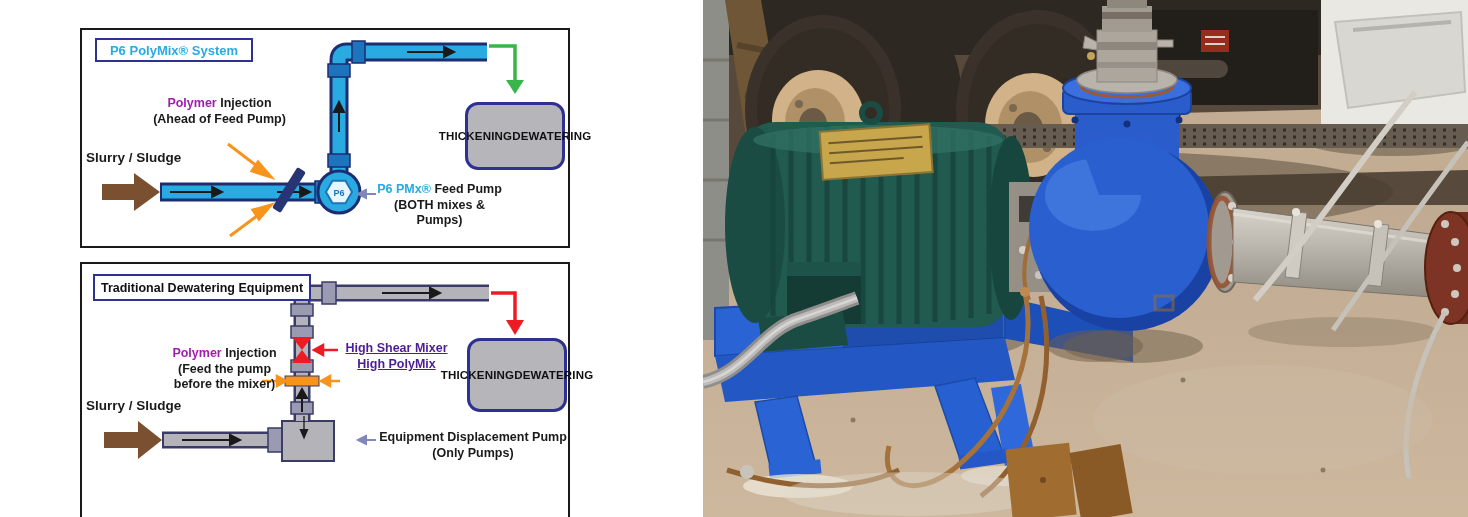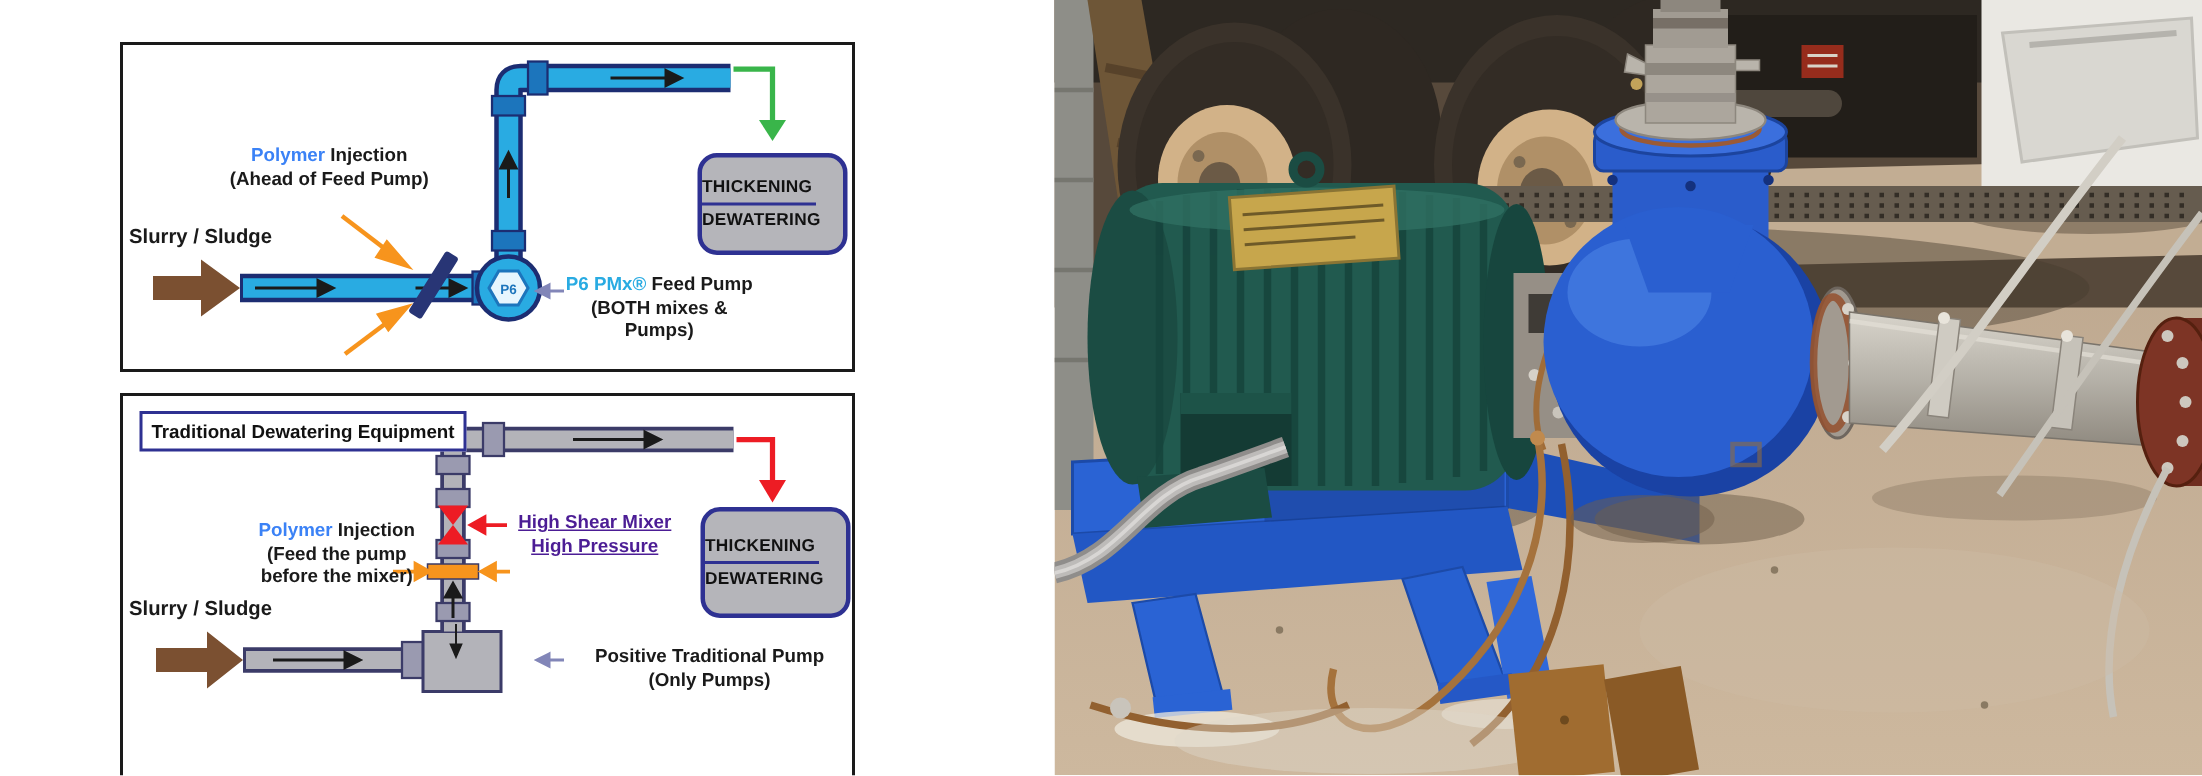--- a/index.html
+++ b/index.html
@@ -7,24 +7,24 @@
          font-family:"Liberation Sans",sans-serif;}
   .panel{position:absolute;left:80px;width:490px;border:2px solid #1a1a1a;background:#ffffff;box-sizing:border-box;}
   #panel-polymix{top:28px;height:220px;}
   #panel-traditional{top:262px;height:267px;padding-left:39px;}
   .panel svg{position:absolute;left:0;top:0;}
   .lbl{position:absolute;font-weight:700;color:#1a1a1a;line-height:1.25;white-space:nowrap;}
   .ctr{text-align:center;}
   .titlebox{position:absolute;box-sizing:border-box;border:2px solid #2E3192;background:#ffffff;
             display:flex;align-items:center;justify-content:center;font-weight:700;}
   .destbox{position:absolute;box-sizing:border-box;border:3px solid #2E3192;background:#b5b5ba;border-radius:13px;
-           display:flex;flex-direction:column;align-items:flex-start;justify-content:center;}
+           display:flex;flex-direction:row;align-items:center;justify-content:center;}
   .destbox .dline{font-weight:700;font-size:11.5px;color:#111;letter-spacing:.2px;}
   .destbox .rule{width:76px;height:2px;background:#2E3192;margin:4px 0;}
-  .orange{color:#3b82f6;}
+  .orange{color:#a21caf;}
   .cyan{color:#29ABE2;}
   .green{color:#39B54A;}
   .red{color:#4c1d95;text-decoration:underline;}
   #photo{position:absolute;left:703px;top:0;width:765px;height:517px;}
 </style>
 </head>
 <body>
 
 <div id="stage">
 
@@ -79,20 +79,23 @@
         <circle cx="257" cy="162" r="21" fill="#29ABE2" stroke="#1c2d72" stroke-width="3"></circle>
         <polygon points="270,162 263.5,173.3 250.5,173.3 244,162 250.5,150.7 263.5,150.7" fill="#e6f6fe" stroke="#1C75BC" stroke-width="2"></polygon>
         <text x="257" y="166" font-size="9" font-weight="bold" fill="#1C75BC" text-anchor="middle">P6</text>
       </g>
 
       <g stroke="#8286b8" stroke-width="2" fill="#8286b8">
         <line x1="294" y1="164" x2="283" y2="164"></line>
           <path d="M284 160 L276 164 L284 168 Z"></path>
       </g>
     </svg>
+    <div class="titlebox" style="left:13px;top:8px;width:158px;height:24px;font-size:13px;">
+      <span class="cyan">P6 PolyMix® System</span>
+    </div>
     <div class="lbl" style="left:4px;top:120px;font-size:13.5px;">Slurry / Sludge</div>
     <div class="lbl ctr" style="left:55px;top:66px;width:165px;font-size:12.5px;">
       <div><span class="orange">Polymer</span><span> Injection</span></div>
       <div>(Ahead of Feed Pump)</div>
     </div>
     <div class="destbox" style="left:383px;top:72px;width:100px;height:68px;">
       <div class="dline">THICKENING</div>
       <div class="rule"></div>
       <div class="dline">DEWATERING</div>
     </div>
@@ -172,30 +175,30 @@
     <div class="titlebox" style="left:11px;top:10px;width:218px;height:27px;font-size:12.5px;color:#111;">
       <span>Traditional Dewatering Equipment</span>
     </div>
     <div class="lbl ctr" style="left:60px;top:82px;width:165px;font-size:12.5px;">
       <div><span class="orange">Polymer</span><span> Injection</span></div>
       <div>(Feed the pump</div>
       <div>before the mixer)</div>
     </div>
     <div class="lbl ctr red" style="left:252px;top:77px;width:125px;font-size:12.5px;">
       <div>High Shear Mixer</div>
-      <div>High Pressure</div>
+      <div>High PolyMix</div>
     </div>
     <div class="lbl" style="left:4px;top:134px;font-size:13.5px;">Slurry / Sludge</div>
     <div class="destbox" style="left:385px;top:74px;width:100px;height:74px;">
       <div class="dline">THICKENING</div>
       <div class="rule"></div>
       <div class="dline">DEWATERING</div>
     </div>
     <div class="lbl ctr" style="left:296px;top:166px;width:190px;font-size:12.5px;">
-      <div>Positive Traditional Pump</div>
+      <div>Equipment Displacement Pump</div>
       <div>(Only Pumps)</div>
     </div>
   </div>
 
   <svg id="photo" viewBox="0 0 765 517">
     <defs>
       <linearGradient id="floorGrad" x1="0" y1="0" x2="0" y2="1">
         <stop offset="0" stop-color="#b7a189"></stop>
           <stop offset="1" stop-color="#cdb89e"></stop>
       </linearGradient>

